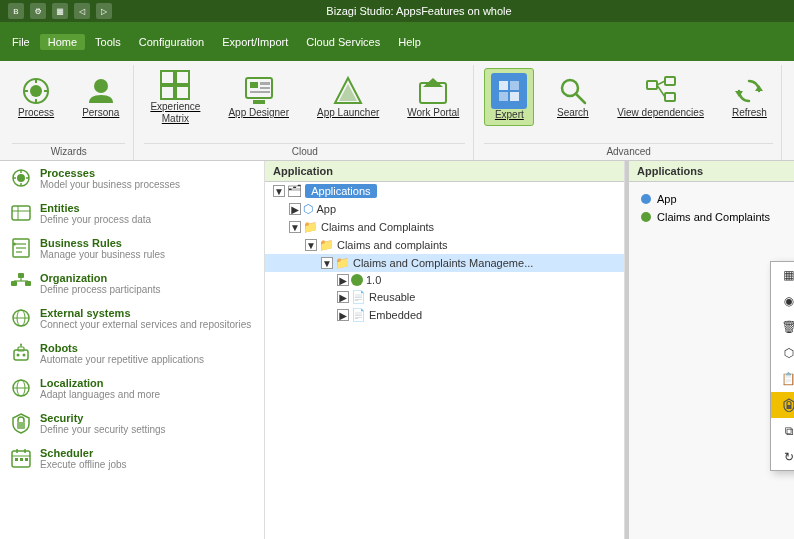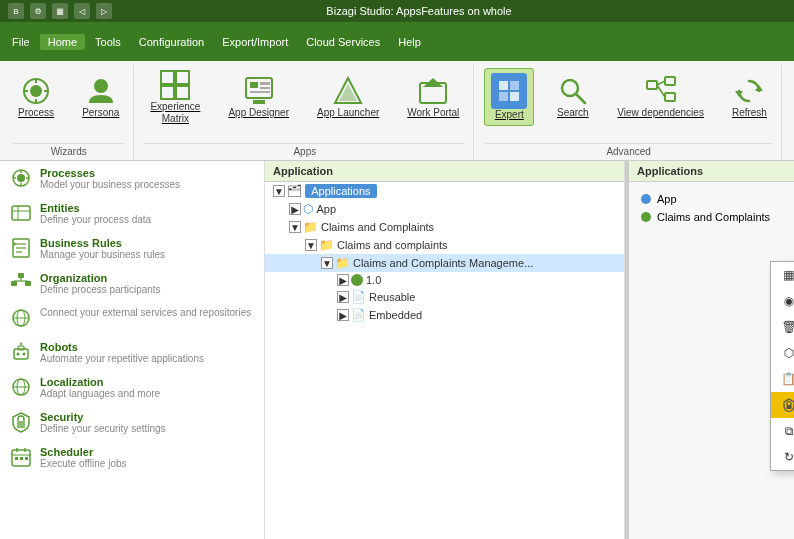--- a/index.html
+++ b/index.html
@@ -159,21 +159,21 @@
         <div class="ribbon-btn">
           <div class="ribbon-btn-icon">
             <svg width="32" height="32" viewBox="0 0 32 32">
               <rect x="3" y="8" width="26" height="20" rx="2" fill="none" stroke="#5a9e35" stroke-width="2"></rect>
               <polygon points="16,3 6,12 26,12" fill="#5a9e35"></polygon>
             </svg>
           </div>
           <span class="ribbon-btn-label">Work Portal</span>
         </div>
       </div>
-      <div class="ribbon-group-label">Apps</div>
+      <div class="ribbon-group-label">Cloud</div>
     </div>
 
     <div class="ribbon-group">
       <div class="ribbon-group-items">
         <div class="ribbon-btn active">
           <div class="ribbon-btn-icon expert-box">
             <svg width="24" height="24" viewBox="0 0 24 24">
               <rect x="2" y="2" width="9" height="9" fill="white" opacity="0.8"></rect>
               <rect x="13" y="2" width="9" height="9" fill="white" opacity="0.5"></rect>
               <rect x="2" y="13" width="9" height="9" fill="white" opacity="0.5"></rect>
@@ -285,20 +285,21 @@
     </div>
     <div class="sidebar-item">
       <div class="sidebar-icon">
         <svg width="22" height="22" viewBox="0 0 22 22">
           <circle cx="11" cy="11" r="8" fill="none" stroke="#5a9e35" stroke-width="1.5"></circle>
           <ellipse cx="11" cy="11" rx="4" ry="8" fill="none" stroke="#5a9e35" stroke-width="1"></ellipse>
           <line x1="3" y1="11" x2="19" y2="11" stroke="#5a9e35" stroke-width="1"></line>
         </svg>
       </div>
       <div class="sidebar-text">
+        <h4>External systems</h4>
         <p>Connect your external services and repositories</p>
       </div>
     </div>
     <div class="sidebar-item">
       <div class="sidebar-icon">
         <svg width="22" height="22" viewBox="0 0 22 22">
           <rect x="4" y="8" width="14" height="10" rx="2" fill="none" stroke="#5a9e35" stroke-width="1.5"></rect>
           <rect x="8" y="5" width="6" height="4" rx="1" fill="none" stroke="#5a9e35" stroke-width="1.2"></rect>
           <circle cx="8" cy="13" r="1.5" fill="#5a9e35"></circle>
           <circle cx="14" cy="13" r="1.5" fill="#5a9e35"></circle>

